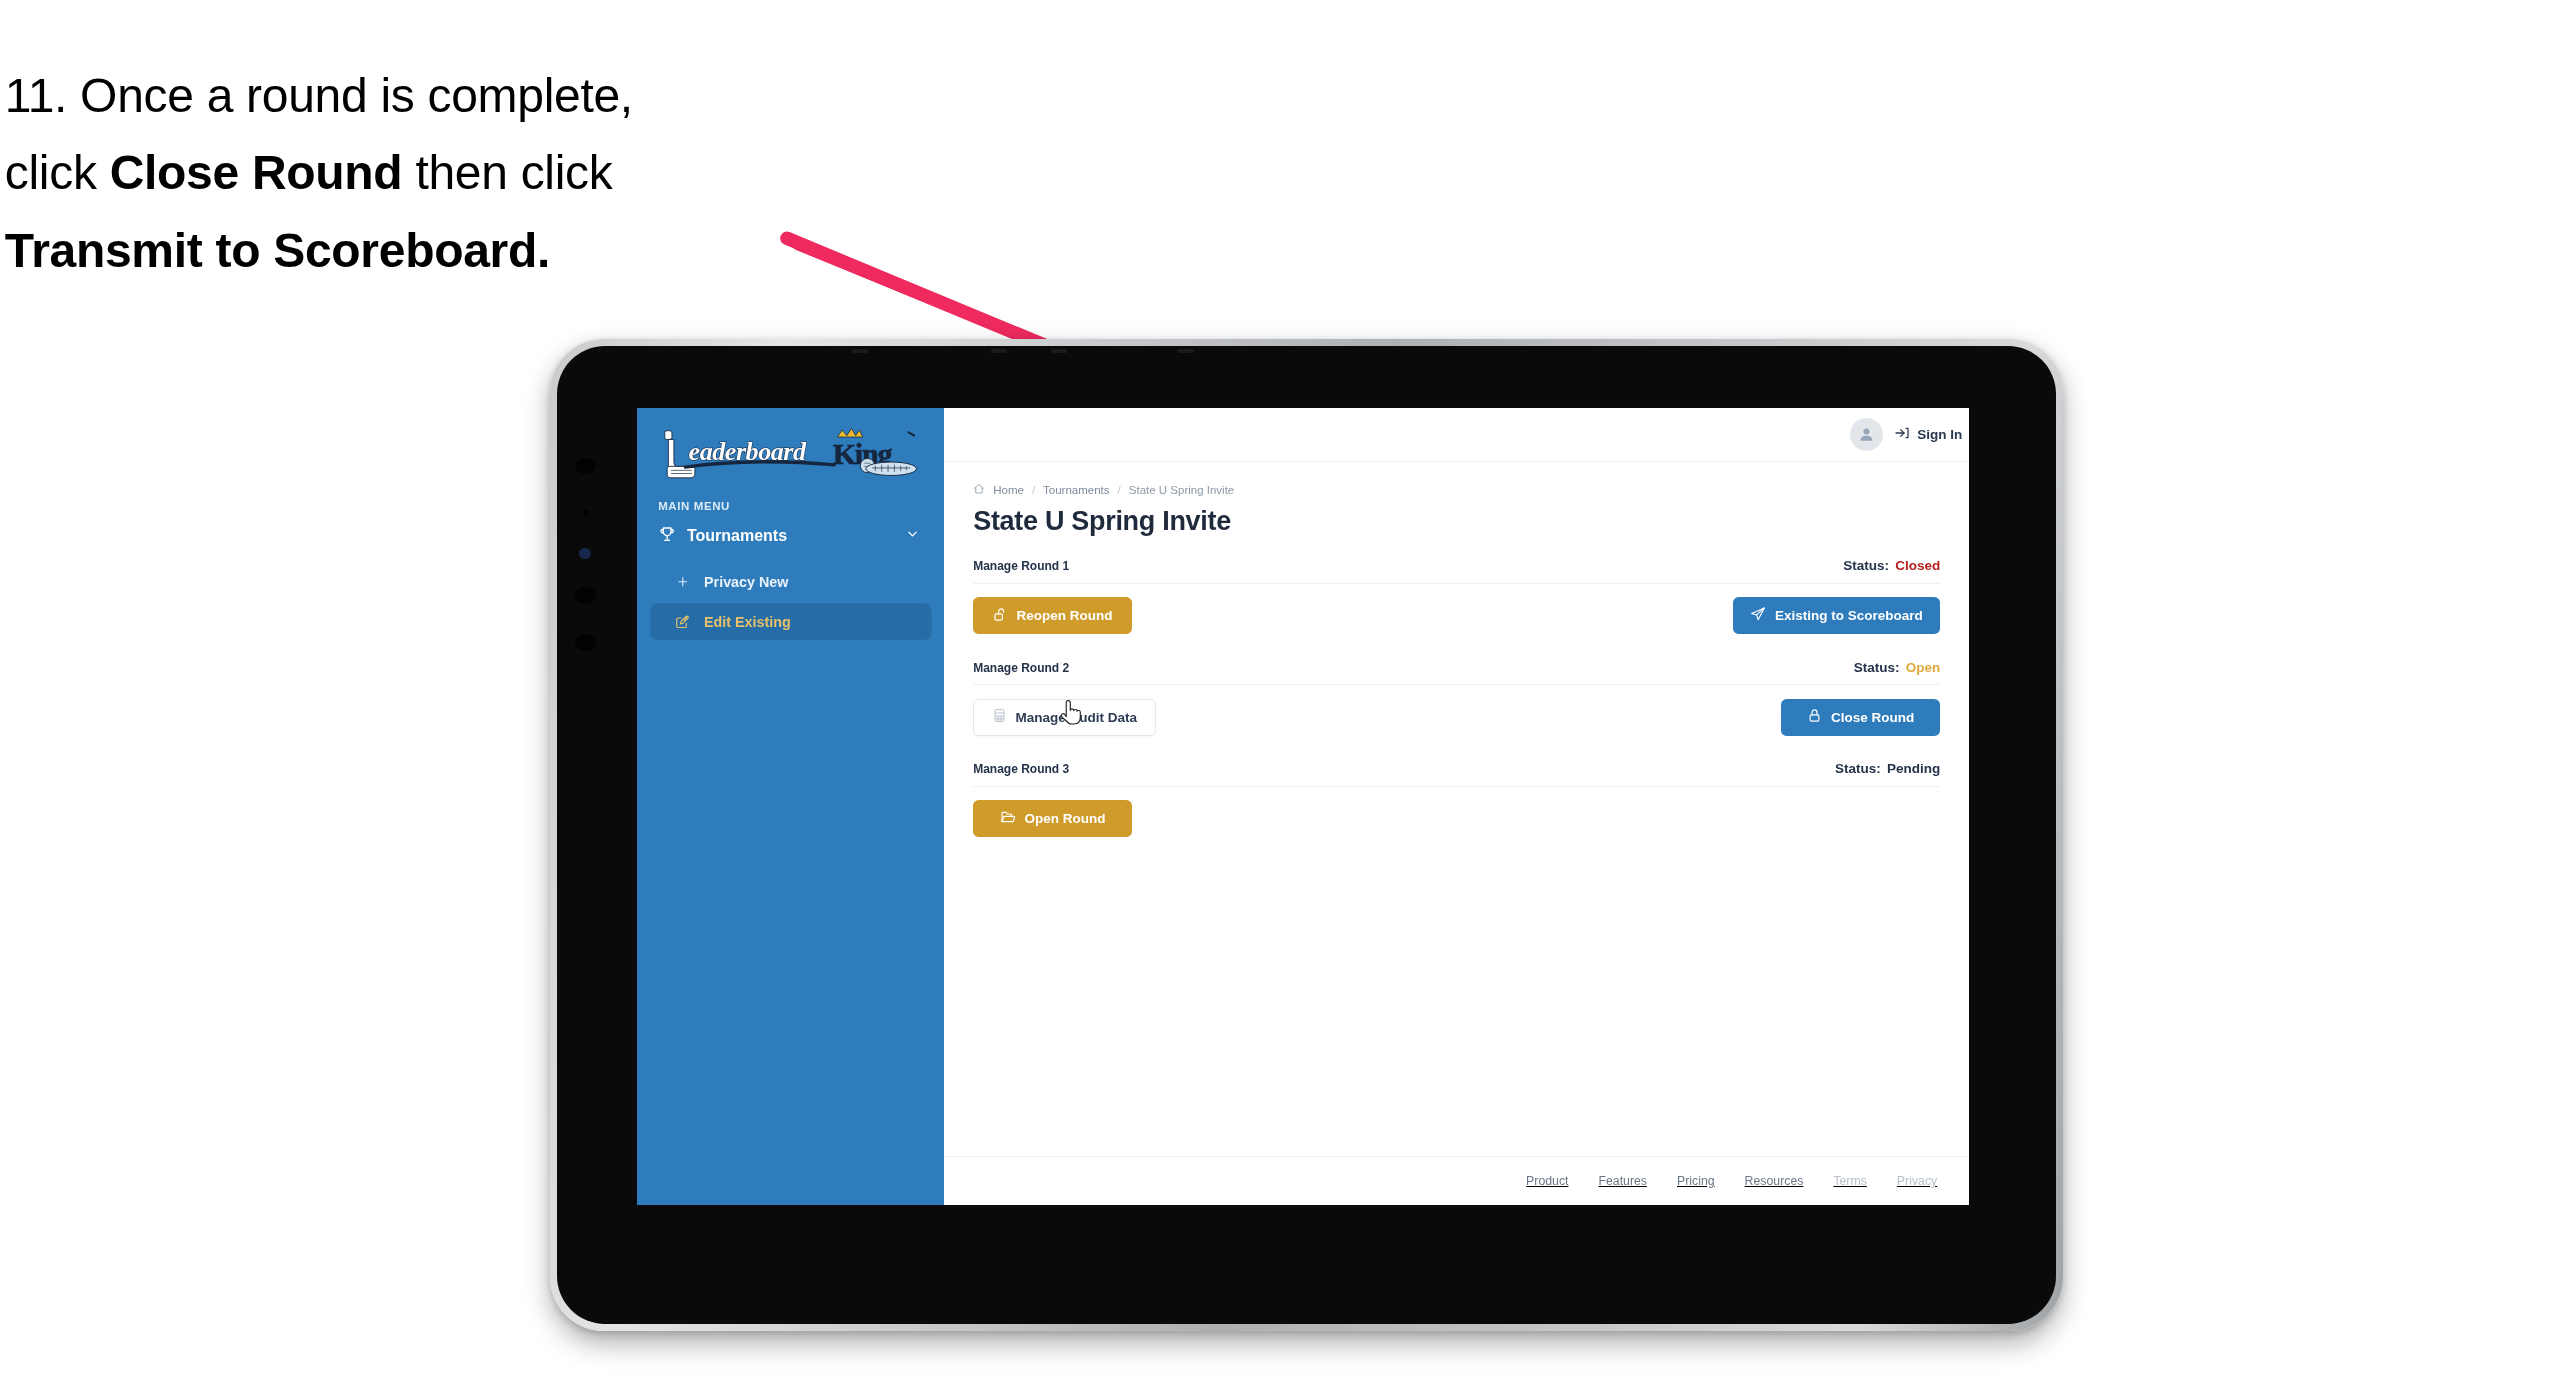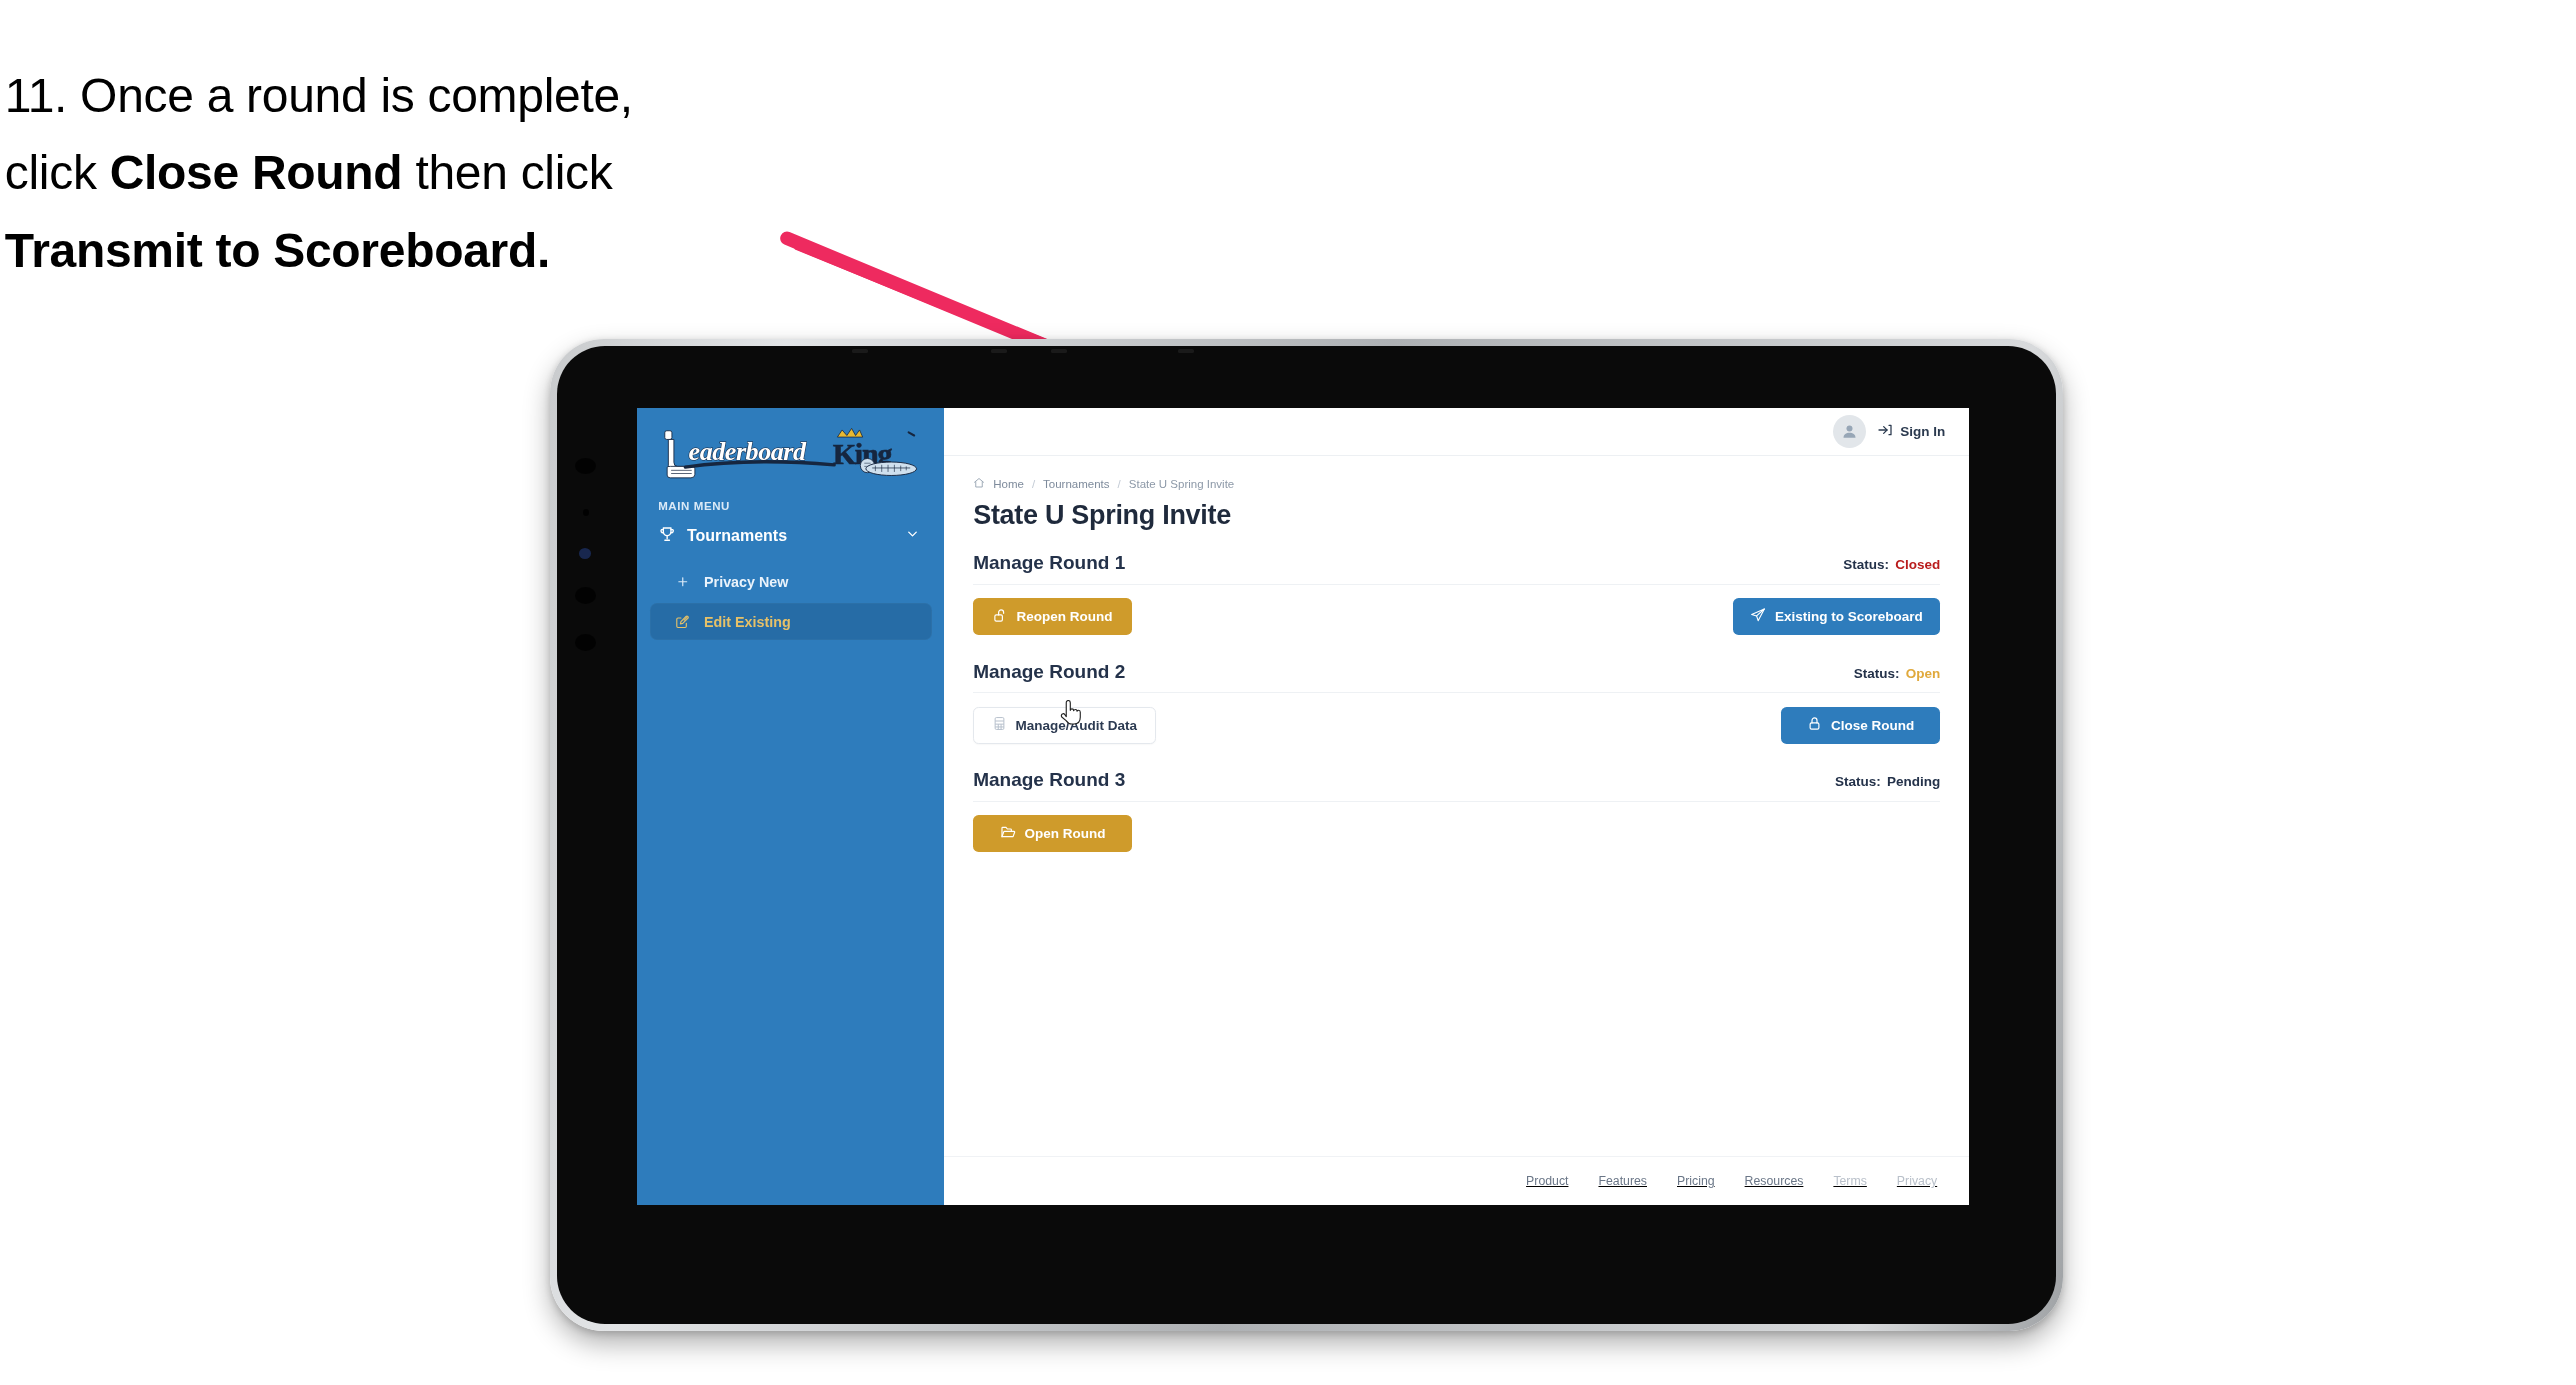--- a/index.html
+++ b/index.html
@@ -160,26 +160,26 @@
   
   #content {
     flex: 1;
     display: flex;
     flex-direction: column;
     background: #ffffff;
     position: relative;
   }
 
   #topbar {
-    height: 48px;
+    height: 54px;
     border-bottom: 0.8px solid #edf0f3;
     display: flex;
     align-items: center;
     justify-content: flex-end;
-    padding-right: 24px;
+    padding-right: 7px;
     gap: 11px;
     background: #fff;
   }
   #avatar {
     width: 33px; height: 33px;
     border-radius: 50%;
     background: #e2e6ea;
     display: flex; align-items: center; justify-content: center;
   }
   #signin {
@@ -207,21 +207,21 @@
 
   .round-block { margin-bottom: 25.5px; }
   .round-head {
     display: flex;
     align-items: baseline;
     justify-content: space-between;
     padding-bottom: 9.6px;
     border-bottom: 0.8px solid #eef1f4;
   }
   .round-title {
-    font-size: 19px; font-weight: bold; color: #24324a;
+    font-size: 12px; font-weight: bold; color: #24324a;
   }
   .round-status {
     font-size: 13.5px; font-weight: bold; color: #24324a;
   }
   .round-status .val { margin-left: 2.4px; }
   .round-actions {
     display: flex; align-items: center; justify-content: space-between;
     padding-top: 13.5px;
   }
 

